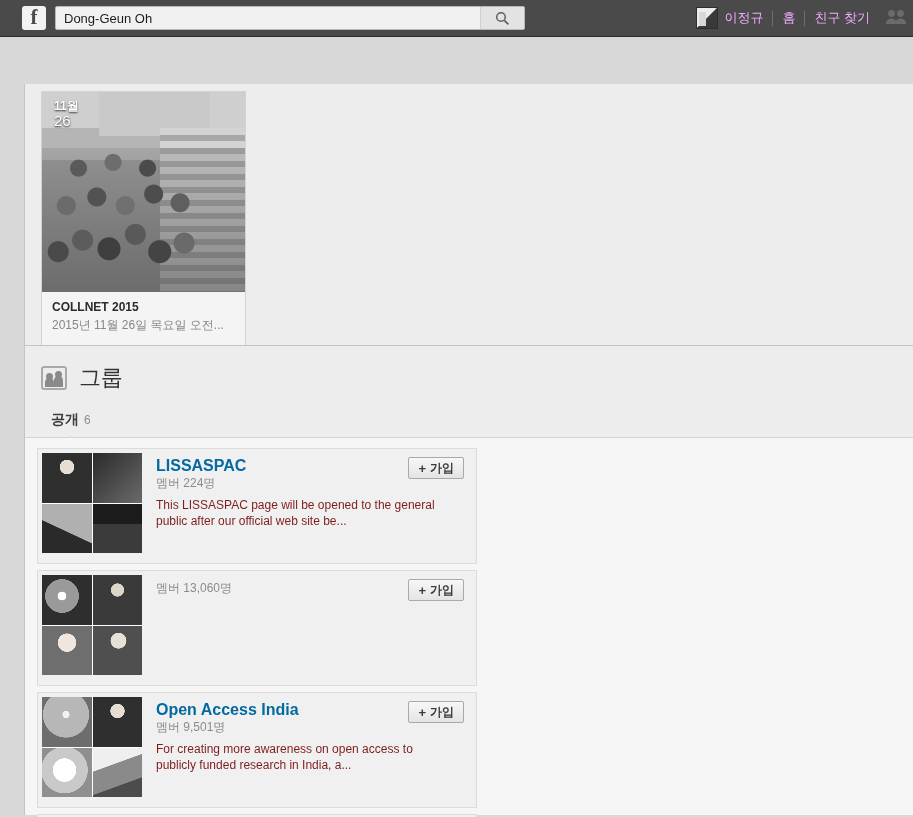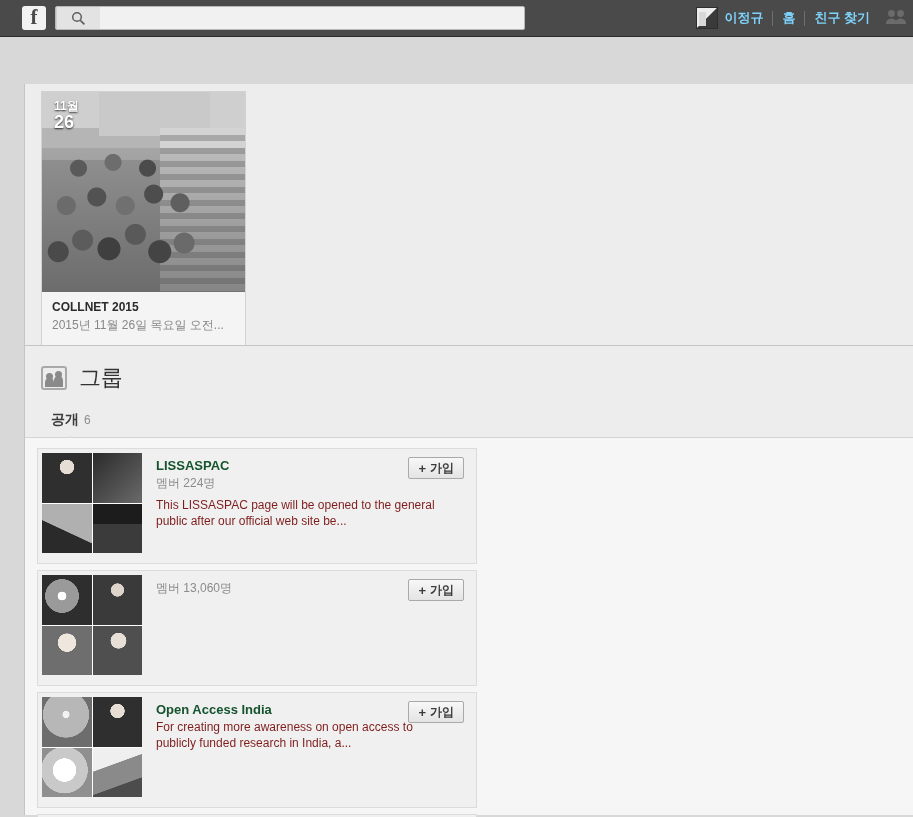--- a/index.html
+++ b/index.html
@@ -84,23 +84,23 @@
     border: 1px solid #2e2e2e;
     position: relative;
     overflow: hidden;
   }
   .nav-avatar::after {
     content:"";
     position:absolute; left:2px; top:4px; width:7px; height:14px;
     background:#d8d8d8;
   }
   .nav-link {
-    color: #7dd3fc;
+    color: #f0abfc;
     font-size: 13px;
-    font-weight: bold;
+    font-weight: normal;
     line-height: 36px;
     padding: 0 9px;
     cursor: pointer;
     white-space: nowrap;
   }
   .nav-sep {
     width: 1px; height: 15px;
     background: #6e6e6e;
   }
   .nav-icon-btn {
@@ -180,21 +180,21 @@
       linear-gradient(180deg,rgba(120,120,120,.25),rgba(70,70,70,.55));
   }
   .event-date {
     position: absolute; left: 12px; top: 8px;
     color: #fff;
     text-shadow: 0 1px 2px rgba(0,0,0,.8);
     line-height: 1.05;
     z-index: 3;
   }
   .event-date .m { font-size: 12px; font-weight: bold; }
-  .event-date .d { font-size: 18px; font-weight: bold; }
+  .event-date .d { font-size: 15px; font-weight: normal; }
   .event-meta { padding: 8px 10px 11px 10px; }
   .event-title {
     font-size: 12px; font-weight: bold; color: #2b2b2b;
     margin-bottom: 3px;
   }
   .event-sub { font-size: 12px; color: #878787; }
 
   
   .groups-panel {
     top: 308px;
@@ -300,23 +300,23 @@
     background: #ffffff;
   }
   .gc-thumb i { display: block; width: 100%; height: 100%; }
   .gc-body {
     flex: 1;
     position: relative;
     padding: 5px 8px 0 14px;
     min-width: 0;
   }
   .gc-name {
-    font-size: 13px;
+    font-size: 16px;
     font-weight: bold;
-    color: #14532d;
+    color: #0369a1;
     line-height: 15px;
     padding-right: 80px;
     margin-bottom: 2px;
   }
   .gc-members {
     font-size: 12px;
     color: #8b8b8b;
     margin-bottom: 5px;
   }
   .gc-desc {
@@ -357,20 +357,21 @@
   .t-bench  { background: linear-gradient(25deg,#2a2a2a 0 45%,#b0b0b0 46% 100%); }
 </style>
 </head>
 <body>
 
 <div class="topbar">
   <div class="topbar-inner">
     <div class="fb-logo">f</div>
 
     <div class="search-wrap">
+      <input class="search-input" type="text" value="Dong-Geun Oh" style="">
       <button class="search-btn">
         <span>
           <svg width="15" height="15" viewBox="0 0 15 15">
             <circle cx="6" cy="6" r="4.3" fill="none" stroke="#5f5f5f" stroke-width="1.5"></circle>
             <line x1="9.3" y1="9.3" x2="13.4" y2="13.4" stroke="#5f5f5f" stroke-width="1.7"></line>
           </svg>
         </span>
       </button>
     </div>
 
@@ -481,20 +482,21 @@
         <div class="group-card">
           <div class="gc-inner">
             <div class="gc-thumb">
               <i class="t-tree"></i>
                 <i class="t-suit"></i>
                 <i class="t-cart"></i>
                 <i class="t-wed"></i>
             </div>
             <div class="gc-body">
               <div class="gc-name">Open Access India</div>
+              <div class="gc-members">멤버 9,501명</div>
               <div class="gc-desc">For creating more awareness on open access to publicly funded research in India, a...</div>
               <button class="join-btn">
                 <span class="plus">+</span>
                 <span>가입</span>
               </button>
             </div>
           </div>
         </div>
 
         <div class="group-card">

